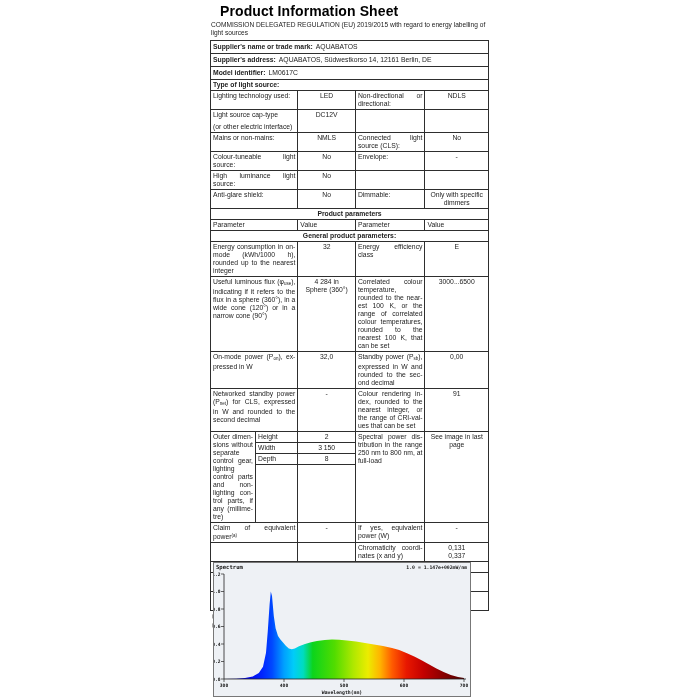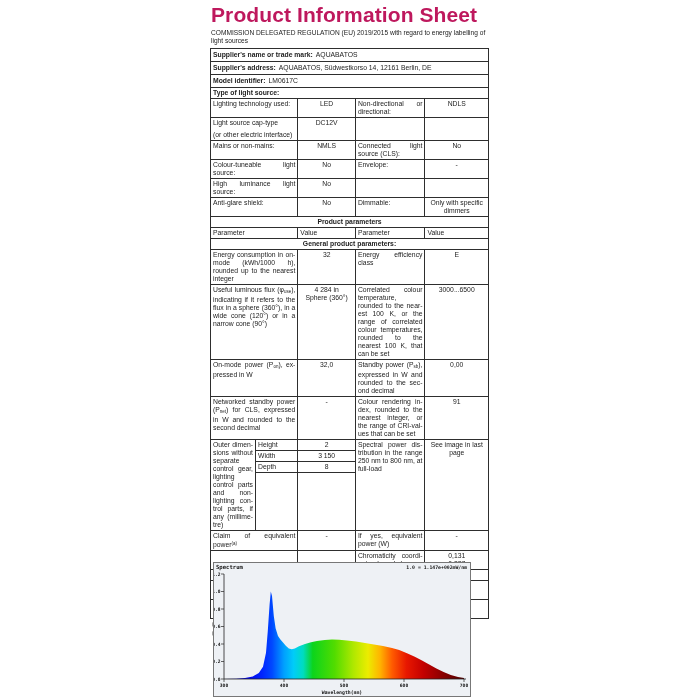--- a/index.html
+++ b/index.html
@@ -1,19 +1,19 @@
 <!DOCTYPE html>
 <html><head>
 <meta charset="utf-8">
 <style>
   html,body{margin:0;padding:0;}
   body{width:700px;height:700px;background:#ffffff;position:relative;overflow:hidden;
        font-family:"Liberation Sans", sans-serif;color:#1c1c1c;}
   .sheet{position:absolute;left:210px;top:0;width:281px;}
-  .title{color:#be185d;font-size:21px;font-weight:bold;margin:3px 0 2px 1px;letter-spacing:0.1px;}
+  .title{color:#000000;font-size:14px;font-weight:bold;margin:3px 0 2px 10px;letter-spacing:0.1px;}
   .reg{font-size:6.6px;line-height:8px;margin:0 0 3px 1px;color:#222;}
   .tbl{border:1px solid #2e2e2e;width:279px;box-sizing:border-box;font-size:6.8px;line-height:8px;}
   .row{display:flex;border-bottom:1px solid #2e2e2e;box-sizing:border-box;}
   .row:last-child{border-bottom:none;}
   .kv{padding:2px 2px;min-height:9px;display:block;}
   .kv .b{font-weight:bold;}
   .kv .v{margin-left:3px;}
   .c1,.c2,.c3,.c4{box-sizing:border-box;padding:1px 2px;}
   .c1{width:88px;border-right:1px solid #2e2e2e;text-align:justify;hyphens:manual;}
   .c2{width:58px;border-right:1px solid #2e2e2e;text-align:center;}

